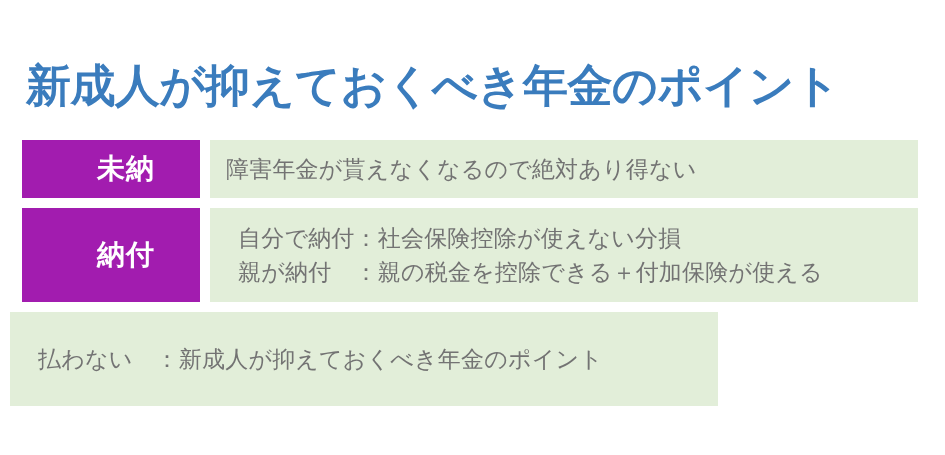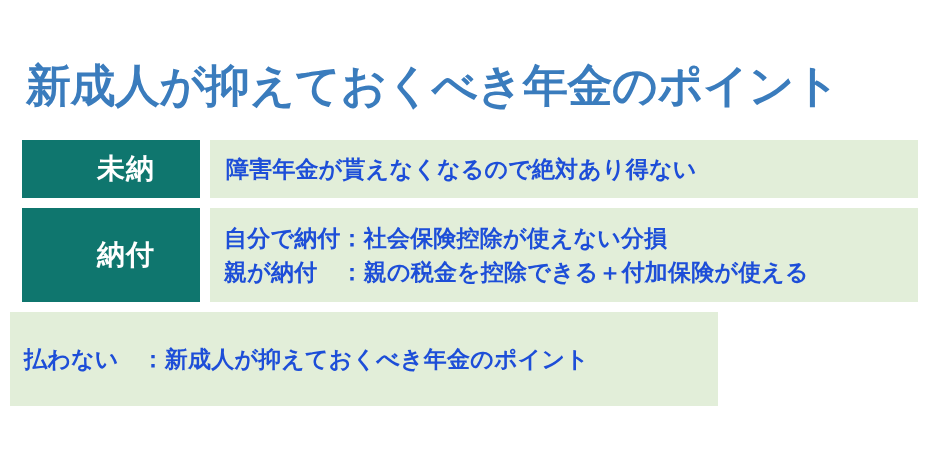--- a/index.html
+++ b/index.html
@@ -43,21 +43,21 @@
   }
   .row {
     position: relative;
     display: flex;
     align-items: stretch;
     margin-bottom: 10px;
   }
   .row-label {
     width: 178px;
     margin-left: 22px;
-    background: #0f766e;
+    background: #a21caf;
     display: flex;
     align-items: center;
     justify-content: center;
     box-sizing: border-box;
     padding-left: 30px;
   }
   .row-label-text {
     color: #ffffff;
     font-weight: bold;
     font-size: 28px;
@@ -67,25 +67,25 @@
   }
   .row-content {
     flex: 0 0 auto;
     width: 708px;
     margin-left: 10px;
     background: #e2eed9;
     display: flex;
     flex-direction: column;
     justify-content: center;
     box-sizing: border-box;
-    padding-left: 14px;
+    padding-left: 28px;
   }
   .row-line {
-    color: #1d4ed8;
-    font-weight: bold;
+    color: #737373;
+    font-weight: normal;
     font-size: 23px;
     line-height: 34px;
     white-space: pre;
     letter-spacing: 0.2px;
   }
   .row-1 .row-label, .row-1 .row-content { height: 58px; }
   .row-2 .row-label, .row-2 .row-content { height: 94px; }
   .row-3 .row-label, .row-3 .row-content { height: 94px; }
   .row-1 .row-content { padding-left: 16px; }
 </style>

